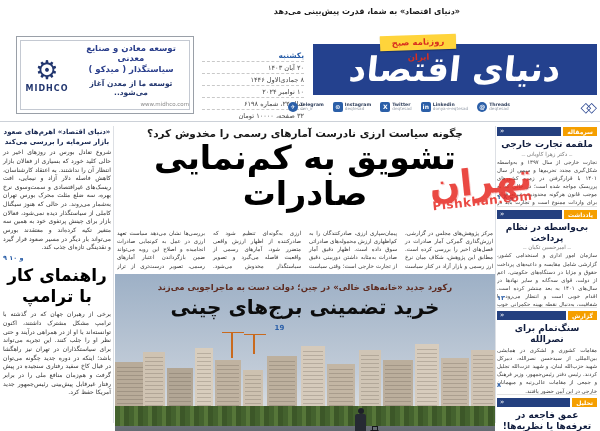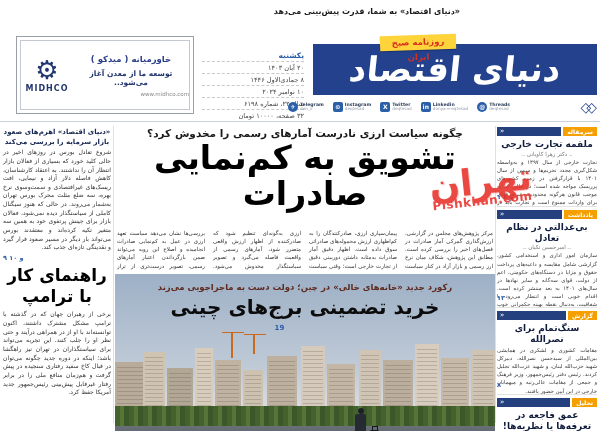--- a/index.html
+++ b/index.html
@@ -126,21 +126,22 @@
 
   <div class="slogan">«دنیای اقتصاد» به شما، قدرت پیش‌بینی می‌دهد</div>
 
   <div class="mast-block">
     <div class="mast-title">دنیای اقتصاد</div>
   </div>
   <div class="tagline">روزنامه صبح ایران</div>
 
   <div class="midhco">
     <div class="midhco-text">
-      <div class="l2">خاورمیانه ( میدکو )</div>
+      <div class="l1">توسعه معادن و صنایع معدنی</div>
+      <div class="l2">سیاستگذار ( میدکو )</div>
       <div class="l3">توسعه ما از معدن آغاز می‌شود..</div>
       <div class="url">www.midhco.com</div>
     </div>
     <div class="midhco-logo">
       <div class="gear">⚙</div>
       <div class="brand">MIDHCO</div>
     </div>
   </div>
 
   <div class="dateline">
@@ -260,21 +261,21 @@
       <div class="sec-author">دکتر زهرا کاویانی</div>
       <div class="sec-body">تجارت خارجی از سال ۱۳۹۷ و به‌واسطه شکل‌گیری مجدد تحریم‌ها و سپس از سال ۱۴۰۱ با قرارگرفتن در زمره کشورهای پرریسک مواجه شده است؛ در حالی که به موجب قانون هرگونه محدودیت غیرتعرفه‌ای برای واردات ممنوع است و تجارت باید در مسیری شفاف دنبال شود.</div>
       <div class="pageref">۱ و ۸</div>
     </div>
 
     <div class="sec s1">
       <div class="sec-hd">
           <span class="sec-tag">یادداشت</span>
           <span class="sec-bar">«</span>
         </div>
-      <div class="sec-title">بی‌عدالتی در نظام تعادل</div>
+      <div class="sec-title">بی‌واسطه در نظام پرداخت</div>
       <div class="sec-author">امیرحسین تکیان</div>
       <div class="sec-body">سازمان امور اداری و استخدامی کشور، گزارشی شامل مقایسه و داعیه‌های پرداخت حقوق و مزایا در دستگاه‌های حکومتی، اعم از دولت، قوای سه‌گانه و سایر نهادها در سال‌های ۱۴۰۱ به بعد منتشر کرده است. اقدام خوبی است و انتظار می‌رود با شفافیت، به‌دنبال نقطه بهینه حکمرانی خوب حرکت شود.</div>
       <div class="pageref">۱۳</div>
     </div>
 
     <div class="sec s2">
       <div class="sec-hd">
           <span class="sec-tag">گزارش</span>
           <span class="sec-bar">«</span>
         </div>

